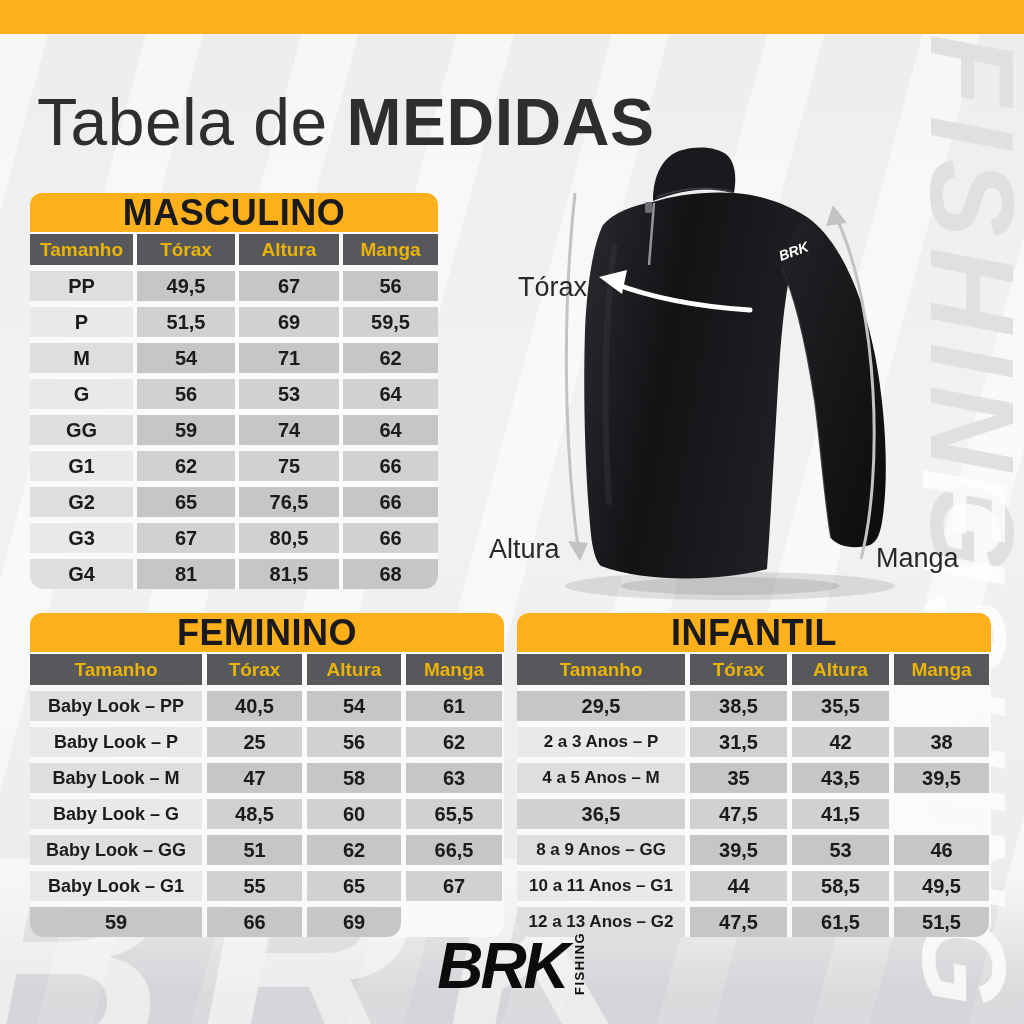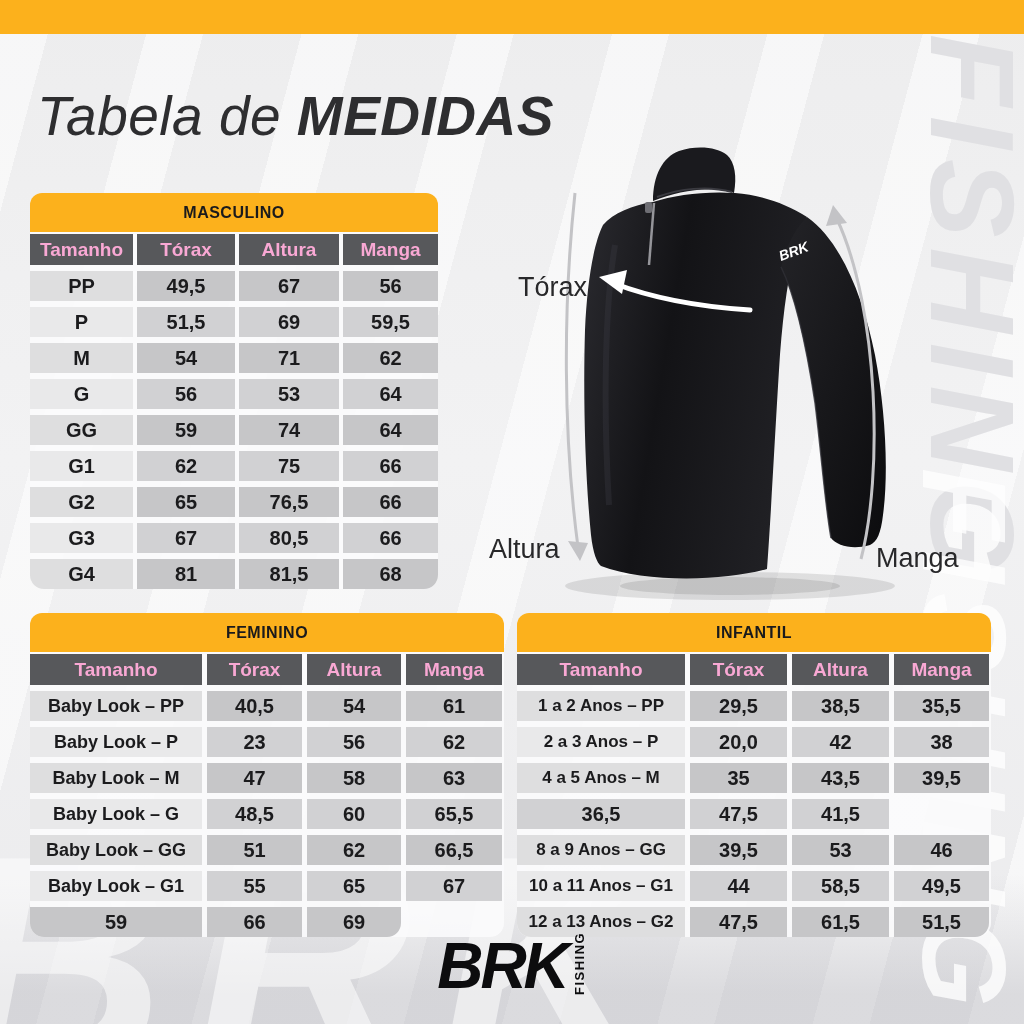--- a/index.html
+++ b/index.html
@@ -12,35 +12,35 @@
              background:repeating-linear-gradient(105deg, rgba(255,255,255,0.55) 0 55px, rgba(255,255,255,0) 55px 150px); }
   .wm { position:absolute; z-index:0; font-weight:800; font-style:italic; pointer-events:none; user-select:none; }
   .wm-right-top  { right:-16px; top:34px;  font-size:118px; letter-spacing:10px; color:#e0e0e3; writing-mode:vertical-rl; }
   .wm-right-bottom { right:-8px; top:468px; font-size:118px; letter-spacing:10px; color:#ffffff; opacity:.8; writing-mode:vertical-rl; }
   .wm-bottom-left { left:-50px; top:788px; font-size:300px; letter-spacing:28px; color:#ffffff; opacity:.55; }
   .bottom-shade { position:absolute; left:0; right:0; bottom:0; height:150px; z-index:0;
                   background:linear-gradient(180deg, rgba(190,190,196,0) 0%, rgba(186,186,192,0.45) 80%, rgba(192,192,198,0.5) 100%); }
 
   .topbar { position:absolute; z-index:3; top:0; left:0; width:1024px; height:34px; background:#fcb11c; }
 
-  .title { position:absolute; z-index:2; left:37px; top:84px; font-size:55px; color:#2e2e30; letter-spacing:0.5px;font-style:italic; }
+  .title { position:absolute; z-index:2; left:37px; top:84px; font-size:66px; color:#2e2e30; letter-spacing:0.5px; }
   .title .bold { font-weight:800; }
 
   
   .table { position:absolute; z-index:2; background:rgba(251,251,252,0.9); border-radius:12px 12px 14px 14px; }
   .t-masc { --cols:103px 98px 100px 95px; left:30px;  top:193px; width:408px; }
   .t-fem  { --cols:172px 95px 94px 96px;  left:30px;  top:613px; width:474px;text-align:right; }
   .t-inf  { --cols:168px 97px 97px 95px;  left:517px; top:613px; width:474px; }
 
   .banner { height:39px; margin-bottom:2px; background:#fcb11c; border-radius:12px 12px 0 0;
             display:flex; align-items:center; justify-content:center;
-            font-size:16px; font-weight:800; letter-spacing:0.5px; color:#1a1a1c; }
+            font-size:36px; font-weight:800; letter-spacing:0.5px; color:#1a1a1c; }
   .thead, .trow { display:grid; grid-template-columns:var(--cols); column-gap:4px; }
   .t-fem .thead, .t-fem .trow, .t-inf .thead, .t-inf .trow { column-gap:5px; }
-  .thead .hcell { height:31px; background:#57585b; color:#f9a8d4; font-weight:700; font-size:19px;
+  .thead .hcell { height:31px; background:#57585b; color:#eab308; font-weight:700; font-size:19px;
                   display:flex; align-items:center; justify-content:center; }
   .trow { margin-top:6px; }
   .tcell { height:30px; display:flex; align-items:center; justify-content:center;
            font-weight:700; font-size:20px; color:#1b1b1d; }
   .trow:nth-child(odd)  .tcell { background:#c6c6c8; }
   .trow:nth-child(odd)  .tcell.first { background:#dededf; }
   .trow:nth-child(even) .tcell { background:#d1d1d3; }
   .trow:nth-child(even) .tcell.first { background:#e9e9ea; }
   .trow:last-child .tcell:first-child { border-bottom-left-radius:14px; }
   .trow:last-child .tcell:last-child  { border-bottom-right-radius:14px; }
@@ -189,21 +189,21 @@
     </div>
     <div>
         <div class="trow">
           <div class="tcell first">Baby Look – PP</div>
           <div class="tcell">40,5</div>
           <div class="tcell">54</div>
           <div class="tcell">61</div>
         </div>
         <div class="trow">
           <div class="tcell first">Baby Look – P</div>
-          <div class="tcell">23</div>
+          <div class="tcell">25</div>
           <div class="tcell">56</div>
           <div class="tcell">62</div>
         </div>
         <div class="trow">
           <div class="tcell first">Baby Look – M</div>
           <div class="tcell">47</div>
           <div class="tcell">58</div>
           <div class="tcell">63</div>
         </div>
         <div class="trow">
@@ -235,28 +235,27 @@
   <div class="table t-inf">
     <div class="banner">INFANTIL</div>
     <div class="thead">
       <div class="hcell">Tamanho</div>
       <div class="hcell">Tórax</div>
       <div class="hcell">Altura</div>
       <div class="hcell">Manga</div>
     </div>
     <div>
         <div class="trow">
-          <div class="tcell first">1 a 2 Anos – PP</div>
           <div class="tcell">29,5</div>
           <div class="tcell">38,5</div>
           <div class="tcell">35,5</div>
         </div>
         <div class="trow">
           <div class="tcell first">2 a 3 Anos – P</div>
-          <div class="tcell">20,0</div>
+          <div class="tcell">31,5</div>
           <div class="tcell">42</div>
           <div class="tcell">38</div>
         </div>
         <div class="trow">
           <div class="tcell first">4 a 5 Anos – M</div>
           <div class="tcell">35</div>
           <div class="tcell">43,5</div>
           <div class="tcell">39,5</div>
         </div>
         <div class="trow">

